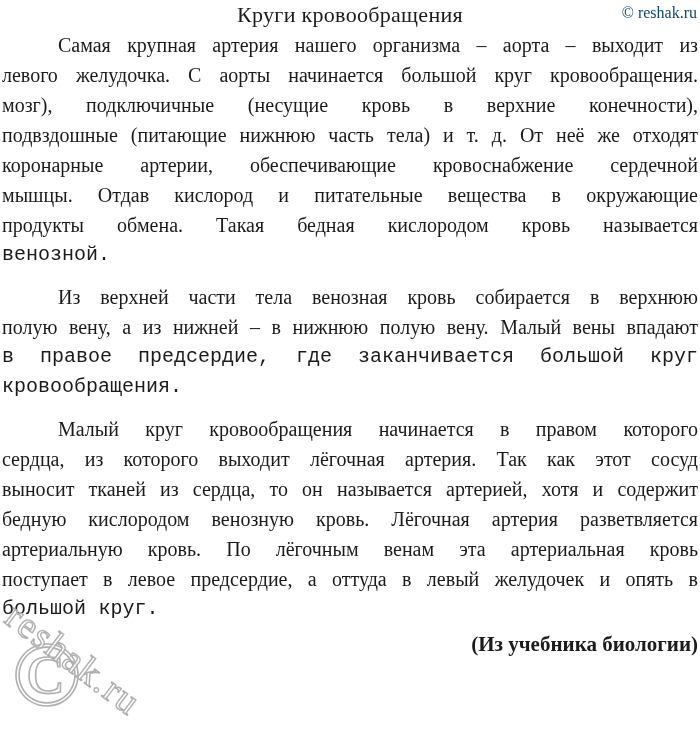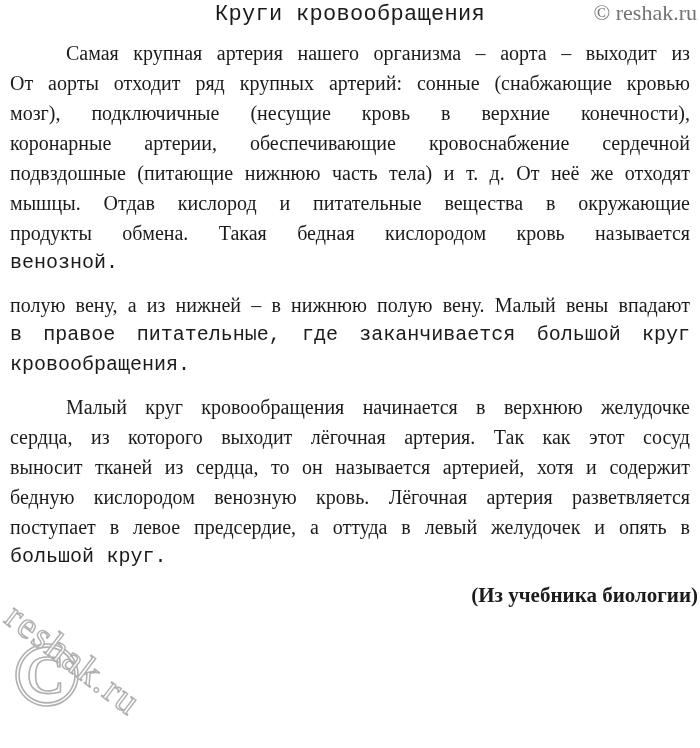--- a/index.html
+++ b/index.html
@@ -23,35 +23,34 @@
   }
   .header {
     position: relative;
     height: 30px;
   }
   .doc-title {
     text-align: center;
     font-size: 22px;
     line-height: 30px;
     letter-spacing: 0.3px;
-    font-family: Liberation Mono, monospace;
   }
   .site-credit {
     position: absolute;
     top: 0;
     right: 1px;
-    font-size: 22px;
+    font-size: 16px;
     line-height: 26px;
-    color: #737373;
+    color: #0c4a6e;
   }
   .doc-body {
     position: relative;
   }
   .para {
-    margin: 8px;
+    margin: 0;
   }
   .para + .para {
     margin-top: 12px;
   }
   .line {
     font-size: 20px;
     line-height: 30px;
     text-align: justify;
     text-align-last: justify;
     word-spacing: 0.5px;
@@ -114,37 +113,39 @@
 
   <div class="header">
     <div class="doc-title">Круги кровообращения</div>
     <div class="site-credit">© reshak.ru</div>
   </div>
 
   <div class="doc-body">
 
   <div class="para">
         <div class="line first">Самая крупная артерия нашего организма – аорта – выходит из</div>
-        <div class="line">От аорты отходит ряд крупных артерий: сонные (снабжающие кровью</div>
+        <div class="line">левого желудочка. С аорты начинается большой круг кровообращения.</div>
         <div class="line">мозг), подключичные (несущие кровь в верхние конечности),</div>
+        <div class="line">подвздошные (питающие нижнюю часть тела) и т. д. От неё же отходят</div>
         <div class="line">коронарные артерии, обеспечивающие кровоснабжение сердечной</div>
-        <div class="line">подвздошные (питающие нижнюю часть тела) и т. д. От неё же отходят</div>
         <div class="line">мышцы. Отдав кислород и питательные вещества в окружающие</div>
         <div class="line">продукты обмена. Такая бедная кислородом кровь называется</div>
         <div class="line last">венозной.</div>
       </div>
       <div class="para">
+        <div class="line first">Из верхней части тела венозная кровь собирается в верхнюю</div>
         <div class="line">полую вену, а из нижней – в нижнюю полую вену. Малый вены впадают</div>
-        <div class="line last">в правое питательные, где заканчивается большой круг кровообращения.</div>
+        <div class="line last">в правое предсердие, где заканчивается большой круг кровообращения.</div>
       </div>
       <div class="para">
-        <div class="line first">Малый круг кровообращения начинается в верхнюю желудочке</div>
+        <div class="line first">Малый круг кровообращения начинается в правом которого</div>
         <div class="line">сердца, из которого выходит лёгочная артерия. Так как этот сосуд</div>
         <div class="line">выносит тканей из сердца, то он называется артерией, хотя и содержит</div>
         <div class="line">бедную кислородом венозную кровь. Лёгочная артерия разветвляется</div>
+        <div class="line">артериальную кровь. По лёгочным венам эта артериальная кровь</div>
         <div class="line">поступает в левое предсердие, а оттуда в левый желудочек и опять в</div>
         <div class="line last">большой круг.</div>
       </div>
     </div>
 
   <div class="attribution">(Из учебника биологии)</div>
 
   <div class="watermark-layer">
     <div class="wm-copyright">©</div>
     <div class="wm-site">reshak.ru</div>

